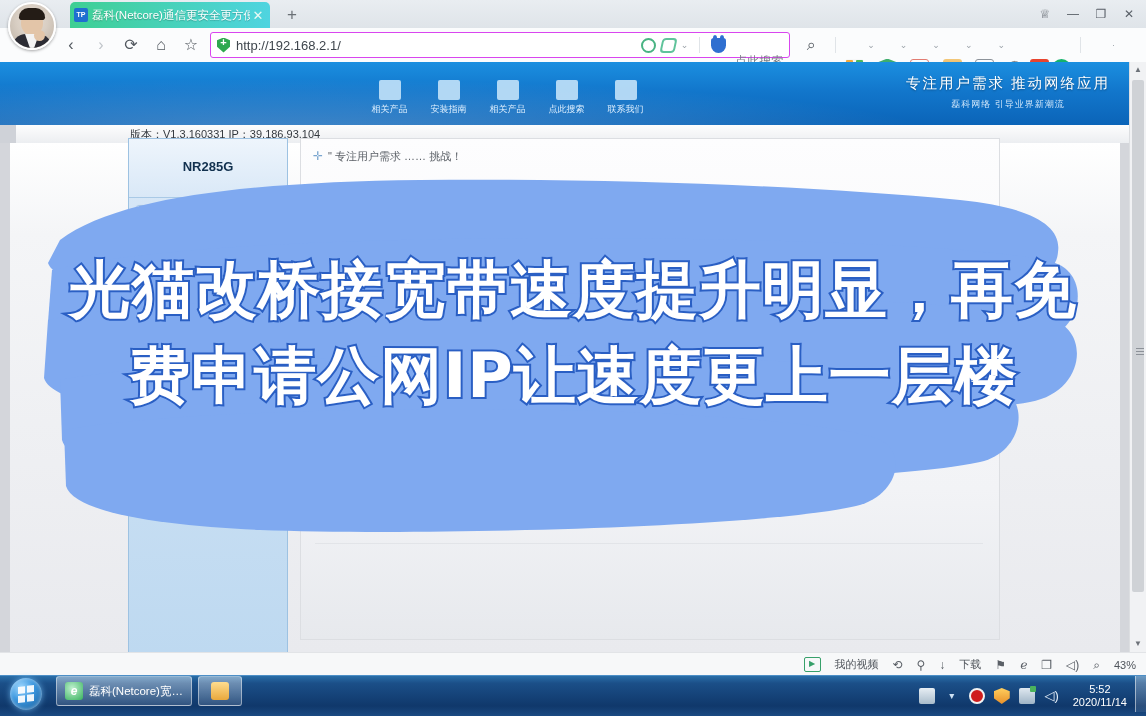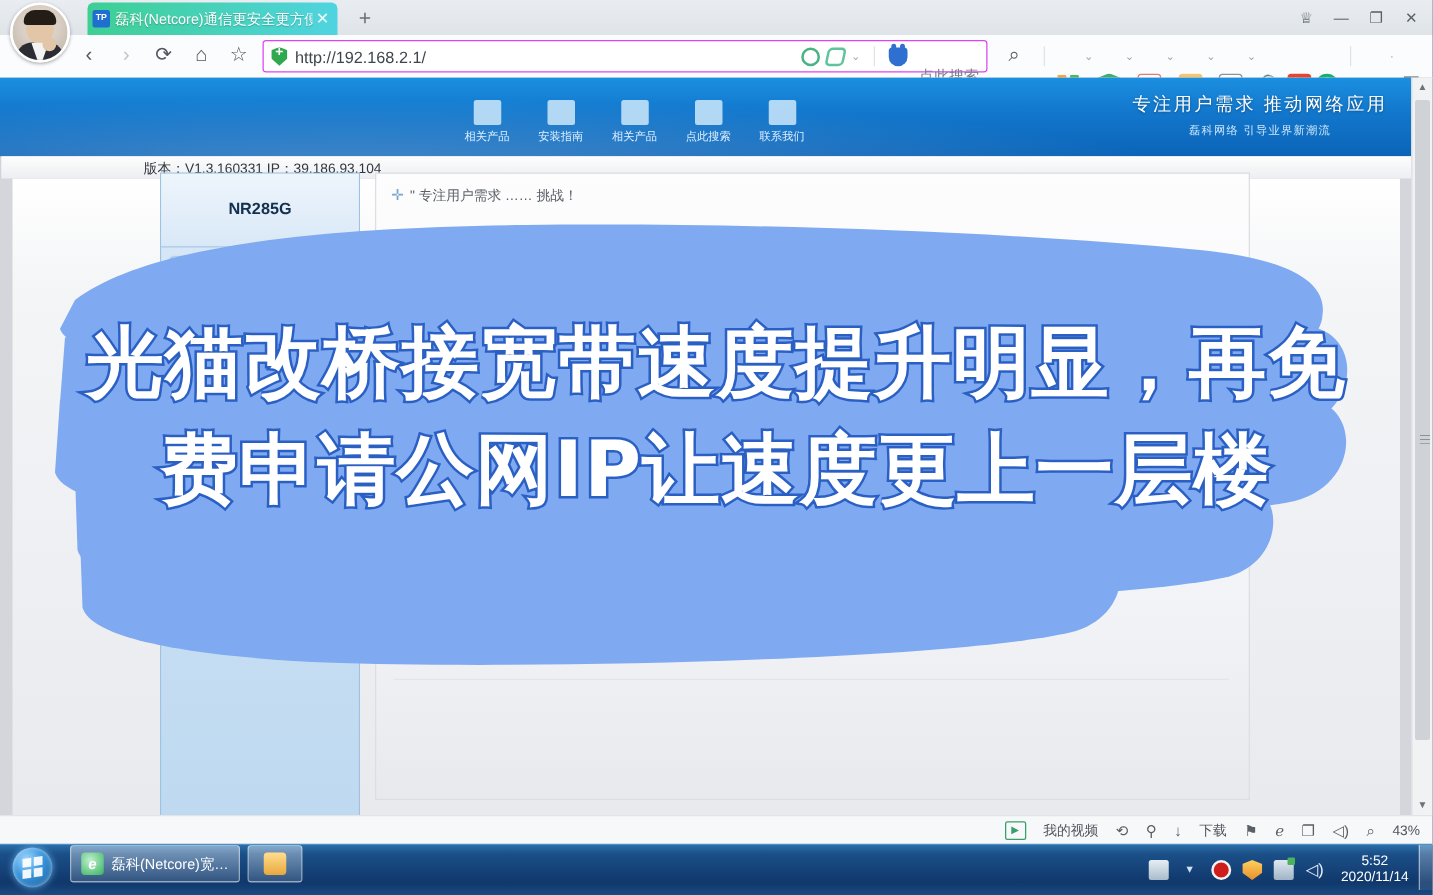--- a/index.html
+++ b/index.html
@@ -89,21 +89,21 @@
   .nc-logo{position:absolute;left:130px;top:14px;color:#fff;font-size:30px;font-weight:bold;
     letter-spacing:-1px;text-shadow:0 1px 2px rgba(0,0,0,.3);}
   .nc-logo sup{font-size:10px;vertical-align:super;}
   .nc-nav{position:absolute;left:360px;top:80px;display:flex;gap:0;}
   .nc-nav-item{width:59px;text-align:center;color:#dff0ff;font-size:9px;}
   .nc-nav-item .ic{width:22px;height:20px;margin:0 auto 3px;background:#bfe0f7;border-radius:2px;opacity:.92;}
   .nc-slogan{position:absolute;right:20px;top:12px;text-align:center;color:#fff;}
   .nc-slogan .l1{font-size:14.5px;letter-spacing:2px;text-shadow:0 1px 2px rgba(0,0,0,.35);}
   .nc-slogan .l2{font-size:9px;margin-top:5px;color:#cfe6fa;letter-spacing:1px;}
 
-  .nc-verbar{position:absolute;left:1px;top:63px;width:1130px;height:18px;
+  .nc-verbar{position:absolute;left:16px;top:63px;width:1130px;height:18px;
     background:linear-gradient(#fdfdfd,#eceef1);border-bottom:1px solid #dfe2e6;}
   .nc-ver{position:absolute;left:114px;top:2px;font-size:11px;color:#33383e;}
 
   .nc-body{position:absolute;left:0;top:81px;width:1130px;height:509px;background:#d4d6db;}
   .nc-bodyinner{position:absolute;left:10px;top:0;width:1110px;height:509px;
     background:linear-gradient(180deg,#ffffff 0%,#f4f5f7 18%,#e9eaee 100%);}
 
   .sidebar{position:absolute;left:128px;top:76px;width:160px;height:550px;
     background:linear-gradient(180deg,#d9e8f7 0%,#bcd8f0 100%);border:1px solid #9dc2e2;box-sizing:border-box;}
   .devbox{position:absolute;left:0;top:0;width:158px;height:58px;

